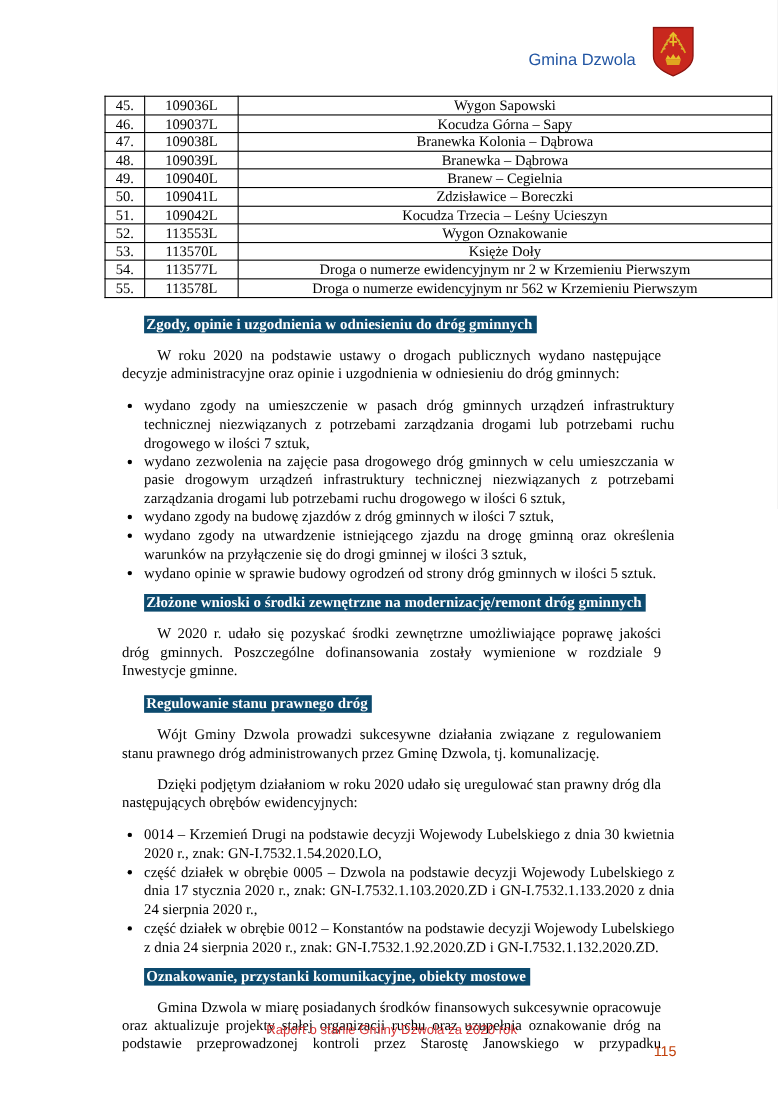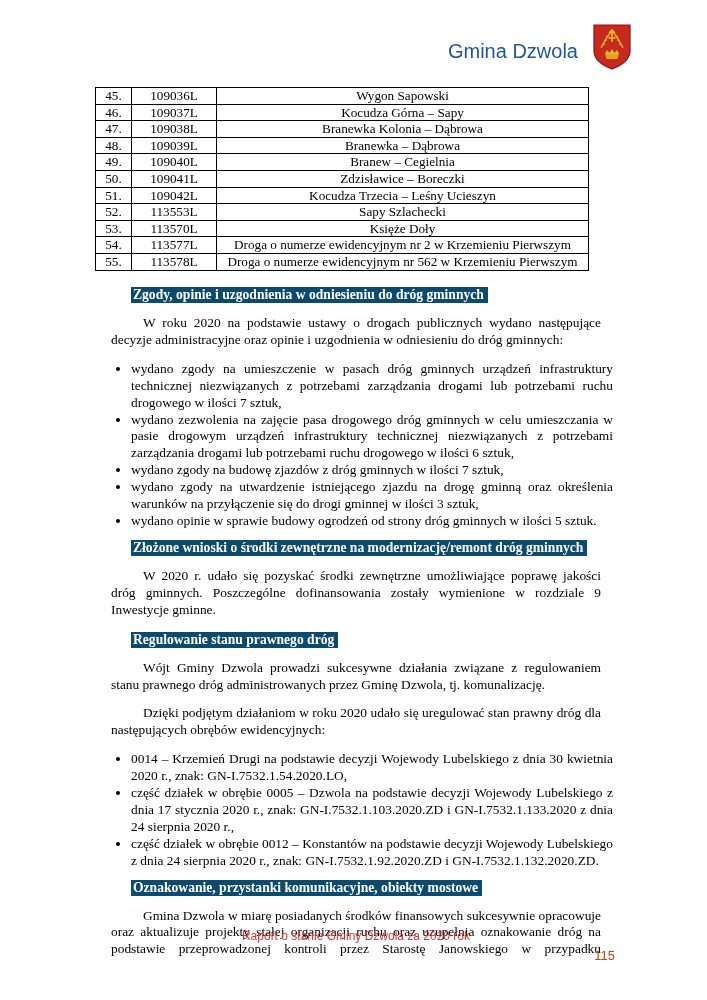--- a/index.html
+++ b/index.html
@@ -12,30 +12,30 @@
     overflow:hidden;
     margin:0 auto;
   }
   
   .header{
     position:absolute;top:24px;right:76px;
     display:flex;align-items:flex-end;gap:15px;
   }
   .brand{
     font-family:"Liberation Sans", sans-serif;
-    font-size:20px;
+    font-size:15px;
     color:#2155a3;
     padding-bottom:7px;
     white-space:nowrap;
   }
   .arms{width:38px;height:46px;display:block;}
   
   .roads-table{
     position:absolute;top:87px;left:95px;
-    width:494px;
+    width:607px;
     border-collapse:collapse;
     font-size:13.2px;
     table-layout:fixed;
   }
   .roads-table td{
     border:1px solid #000;
     text-align:center;
     padding:0 2px;
     height:15.6px;
     line-height:15.6px;
@@ -150,21 +150,21 @@
           <td>Zdzisławice – Boreczki</td>
         </tr>
       <tr>
           <td>51.</td>
           <td>109042L</td>
           <td>Kocudza Trzecia – Leśny Ucieszyn</td>
         </tr>
       <tr>
           <td>52.</td>
           <td>113553L</td>
-          <td>Sapy Szlachecki</td>
+          <td>Wygon Oznakowanie</td>
         </tr>
       <tr>
           <td>53.</td>
           <td>113570L</td>
           <td>Księże Doły</td>
         </tr>
       <tr>
           <td>54.</td>
           <td>113577L</td>
           <td>Droga o numerze ewidencyjnym nr 2 w Krzemieniu Pierwszym</td>

